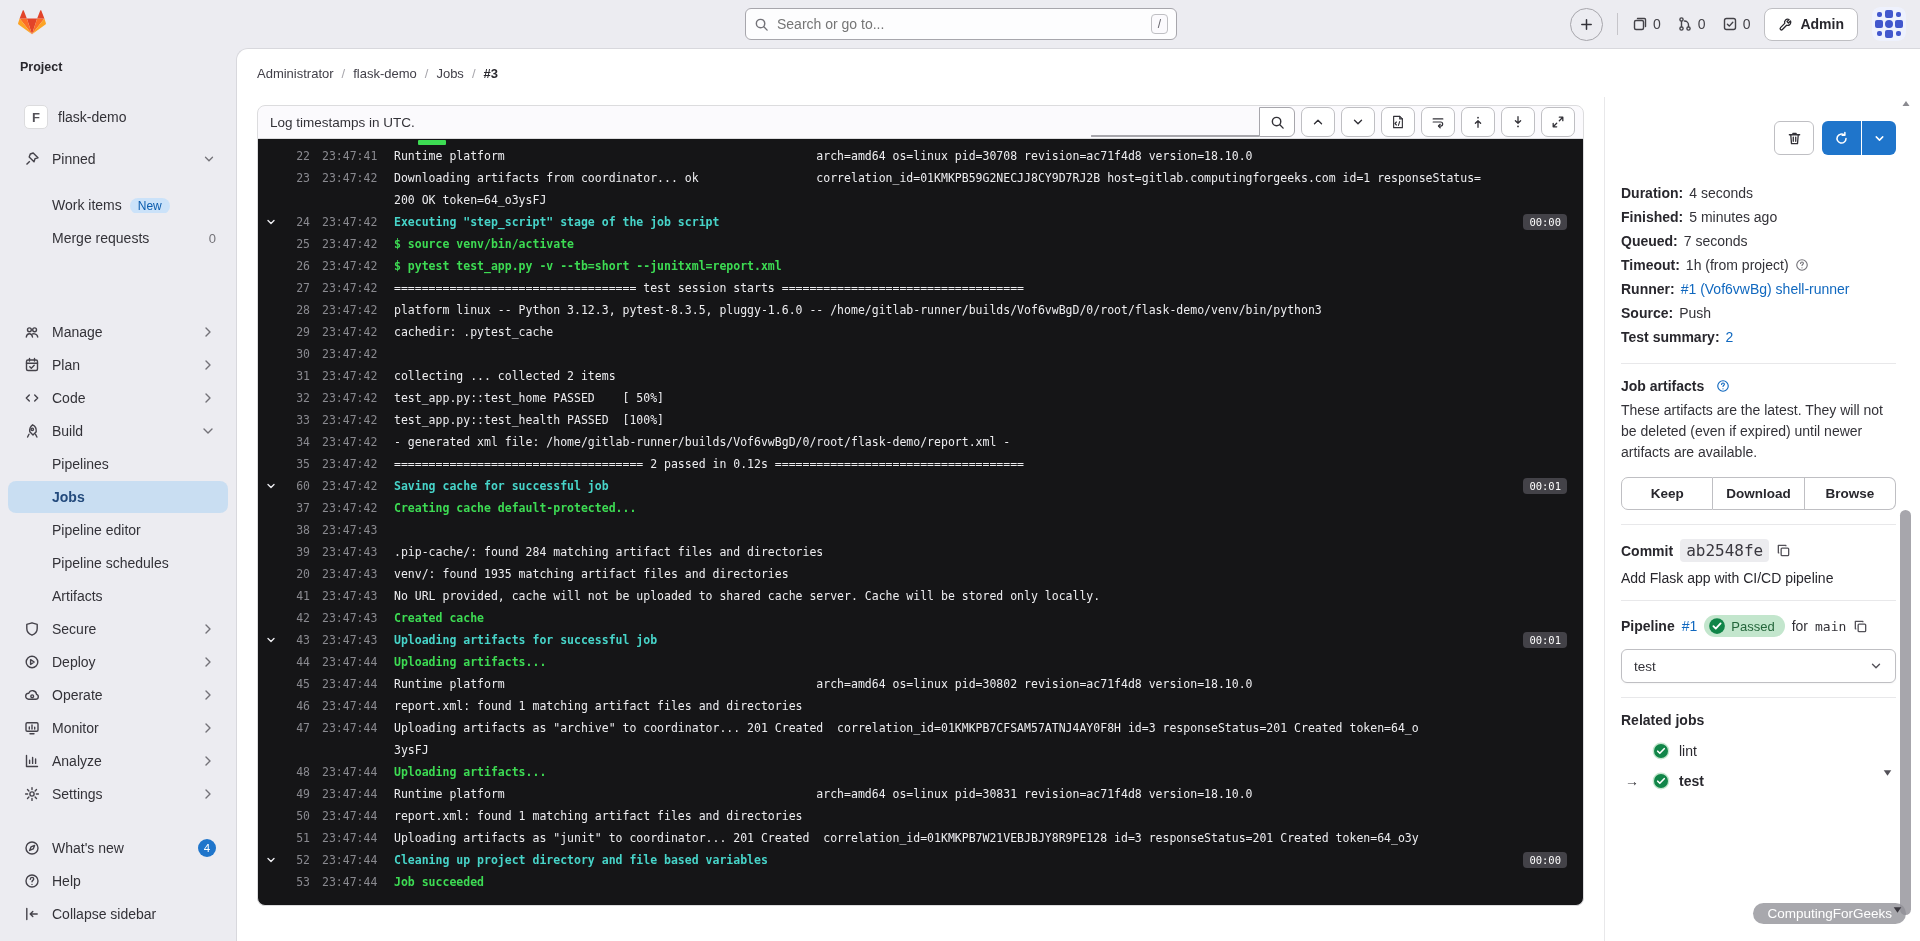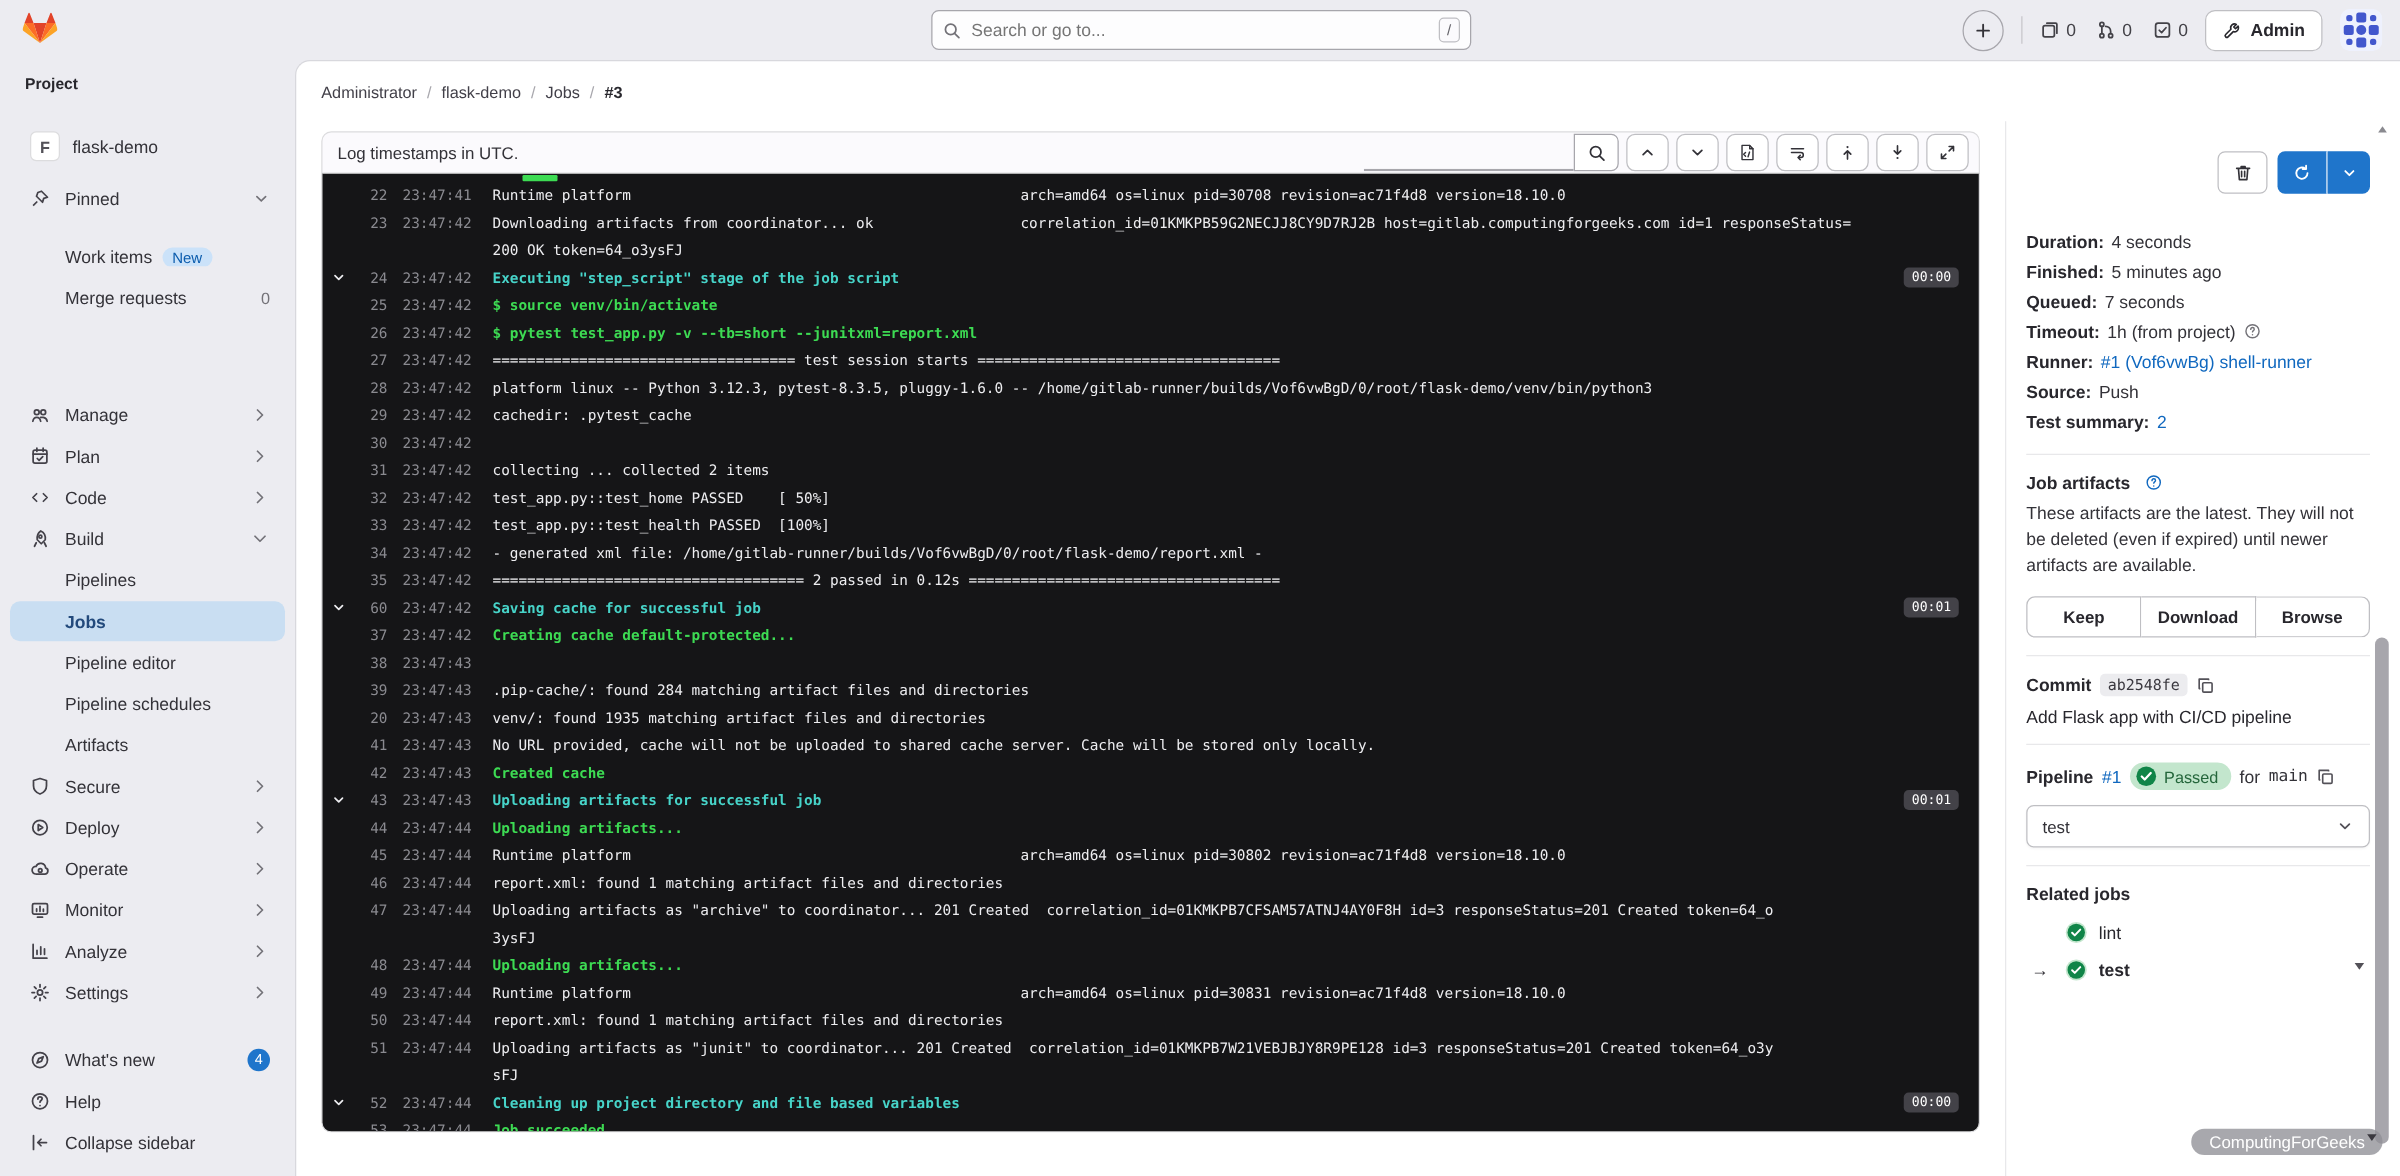--- a/index.html
+++ b/index.html
@@ -79,21 +79,21 @@
   .detail-row .val { color:#333238; }
   .detail-row .val.link { color:#1068bf; cursor:pointer; }
   .help-ic { color:#737278; margin-left:6px; cursor:pointer; }
   .panel-divider { height:1px; background:#e8e8ea; margin:14px 0; }
   .sect-title { font-weight:700; color:#28272d; display:flex; align-items:center; gap:6px; }
   .art-desc { margin-top:6px; line-height:21px; color:#333238; }
   .art-btns { display:flex; margin-top:14px; }
   .art-btns button { flex:1; height:33px; background:#fff; border:1px solid #bfbfc3; border-left-width:0; font-size:13.5px; font-weight:600; color:#28272d; cursor:pointer; font-family:"Liberation Sans",sans-serif; }
   .art-btns button:first-child { border-left-width:1px; border-radius:7px 0 0 7px; }
   .art-btns button:last-child { border-radius:0 7px 7px 0; }
-  .sha-chip { font-family:"DejaVu Sans Mono",monospace; font-size:12px; background:#ececef; color:#3a383f; border-radius:4px; padding:2px 6px; }
+  .sha-chip { font-family:"DejaVu Sans Mono",monospace; font-size:16px; background:#ececef; color:#3a383f; border-radius:4px; padding:2px 6px; }
   .copy-ic { color:#535158; cursor:pointer; }
   .commit-msg { margin-top:8px; color:#28272d; }
   .pipeline-line { display:flex; align-items:center; gap:7px; flex-wrap:wrap; }
   .plink { color:#1068bf; cursor:pointer; }
   .pill-passed { display:inline-flex; align-items:center; gap:5px; background:#c3e6cd; color:#24663b; border-radius:11px; height:22px; padding:0 10px 0 4px; font-size:13px; cursor:pointer; }
   .mono { font-family:"DejaVu Sans Mono",monospace; font-size:13px; }
   .stage-select { margin-top:12px; width:100%; height:34px; border:1px solid #bfbfc3; border-radius:6px; background:#fff; display:flex; align-items:center; padding:0 12px; font-size:13.5px; color:#333238; cursor:pointer; box-shadow:0 1px 2px rgba(0,0,0,.04); }
   .stage-select .caret { margin-left:auto; color:#535158; }
   .rel-row { display:flex; align-items:center; height:30px; gap:9px; }
   .rel-row .arrowcol { width:22px; text-align:center; color:#333238; font-size:14px; }
@@ -516,21 +516,20 @@
                 </svg></span><a class="num">43</a><span class="ts">23:47:43</span><span class="ctext">Uploading artifacts for successful job</span><span class="dur-badge">00:01</span></div>
             <div class="log-row ok"><span class="chevcol"></span><a class="num">44</a><span class="ts">23:47:44</span><span class="ctext">Uploading artifacts...</span></div>
             <div class="log-row"><span class="chevcol"></span><a class="num">45</a><span class="ts">23:47:44</span><span class="ctext">Runtime platform                                             arch=amd64 os=linux pid=30802 revision=ac71f4d8 version=18.10.0</span></div>
             <div class="log-row"><span class="chevcol"></span><a class="num">46</a><span class="ts">23:47:44</span><span class="ctext">report.xml: found 1 matching artifact files and directories</span></div>
             <div class="log-row"><span class="chevcol"></span><a class="num">47</a><span class="ts">23:47:44</span><span class="ctext">Uploading artifacts as "archive" to coordinator... 201 Created  correlation_id=01KMKPB7CFSAM57ATNJ4AY0F8H id=3 responseStatus=201 Created token=64_o</span></div>
             <div class="log-row"><span class="chevcol"></span><span class="num"></span><span class="ts"></span><span class="ctext">3ysFJ</span></div>
             <div class="log-row ok"><span class="chevcol"></span><a class="num">48</a><span class="ts">23:47:44</span><span class="ctext">Uploading artifacts...</span></div>
             <div class="log-row"><span class="chevcol"></span><a class="num">49</a><span class="ts">23:47:44</span><span class="ctext">Runtime platform                                             arch=amd64 os=linux pid=30831 revision=ac71f4d8 version=18.10.0</span></div>
             <div class="log-row"><span class="chevcol"></span><a class="num">50</a><span class="ts">23:47:44</span><span class="ctext">report.xml: found 1 matching artifact files and directories</span></div>
             <div class="log-row"><span class="chevcol"></span><a class="num">51</a><span class="ts">23:47:44</span><span class="ctext">Uploading artifacts as "junit" to coordinator... 201 Created  correlation_id=01KMKPB7W21VEBJBJY8R9PE128 id=3 responseStatus=201 Created token=64_o3y</span></div>
-            <div class="log-row"><span class="chevcol"></span><span class="num"></span><span class="ts"></span><span class="ctext">sFJ</span></div>
             <div class="log-row sec"><span class="chevcol"><svg viewBox="0 0 16 16" width="12" height="12" fill="none" stroke="currentColor" stroke-width="1.8" stroke-linecap="round" stroke-linejoin="round">
                   <path d="m4 6 4 4 4-4"></path>
                 </svg></span><a class="num">52</a><span class="ts">23:47:44</span><span class="ctext">Cleaning up project directory and file based variables</span><span class="dur-badge">00:00</span></div>
             <div class="log-row ok"><span class="chevcol"></span><a class="num">53</a><span class="ts">23:47:44</span><span class="ctext">Job succeeded</span></div>
           </div>
       </div>
     </section>
 
     <aside class="job-panel">
       <div class="panel-actions">

